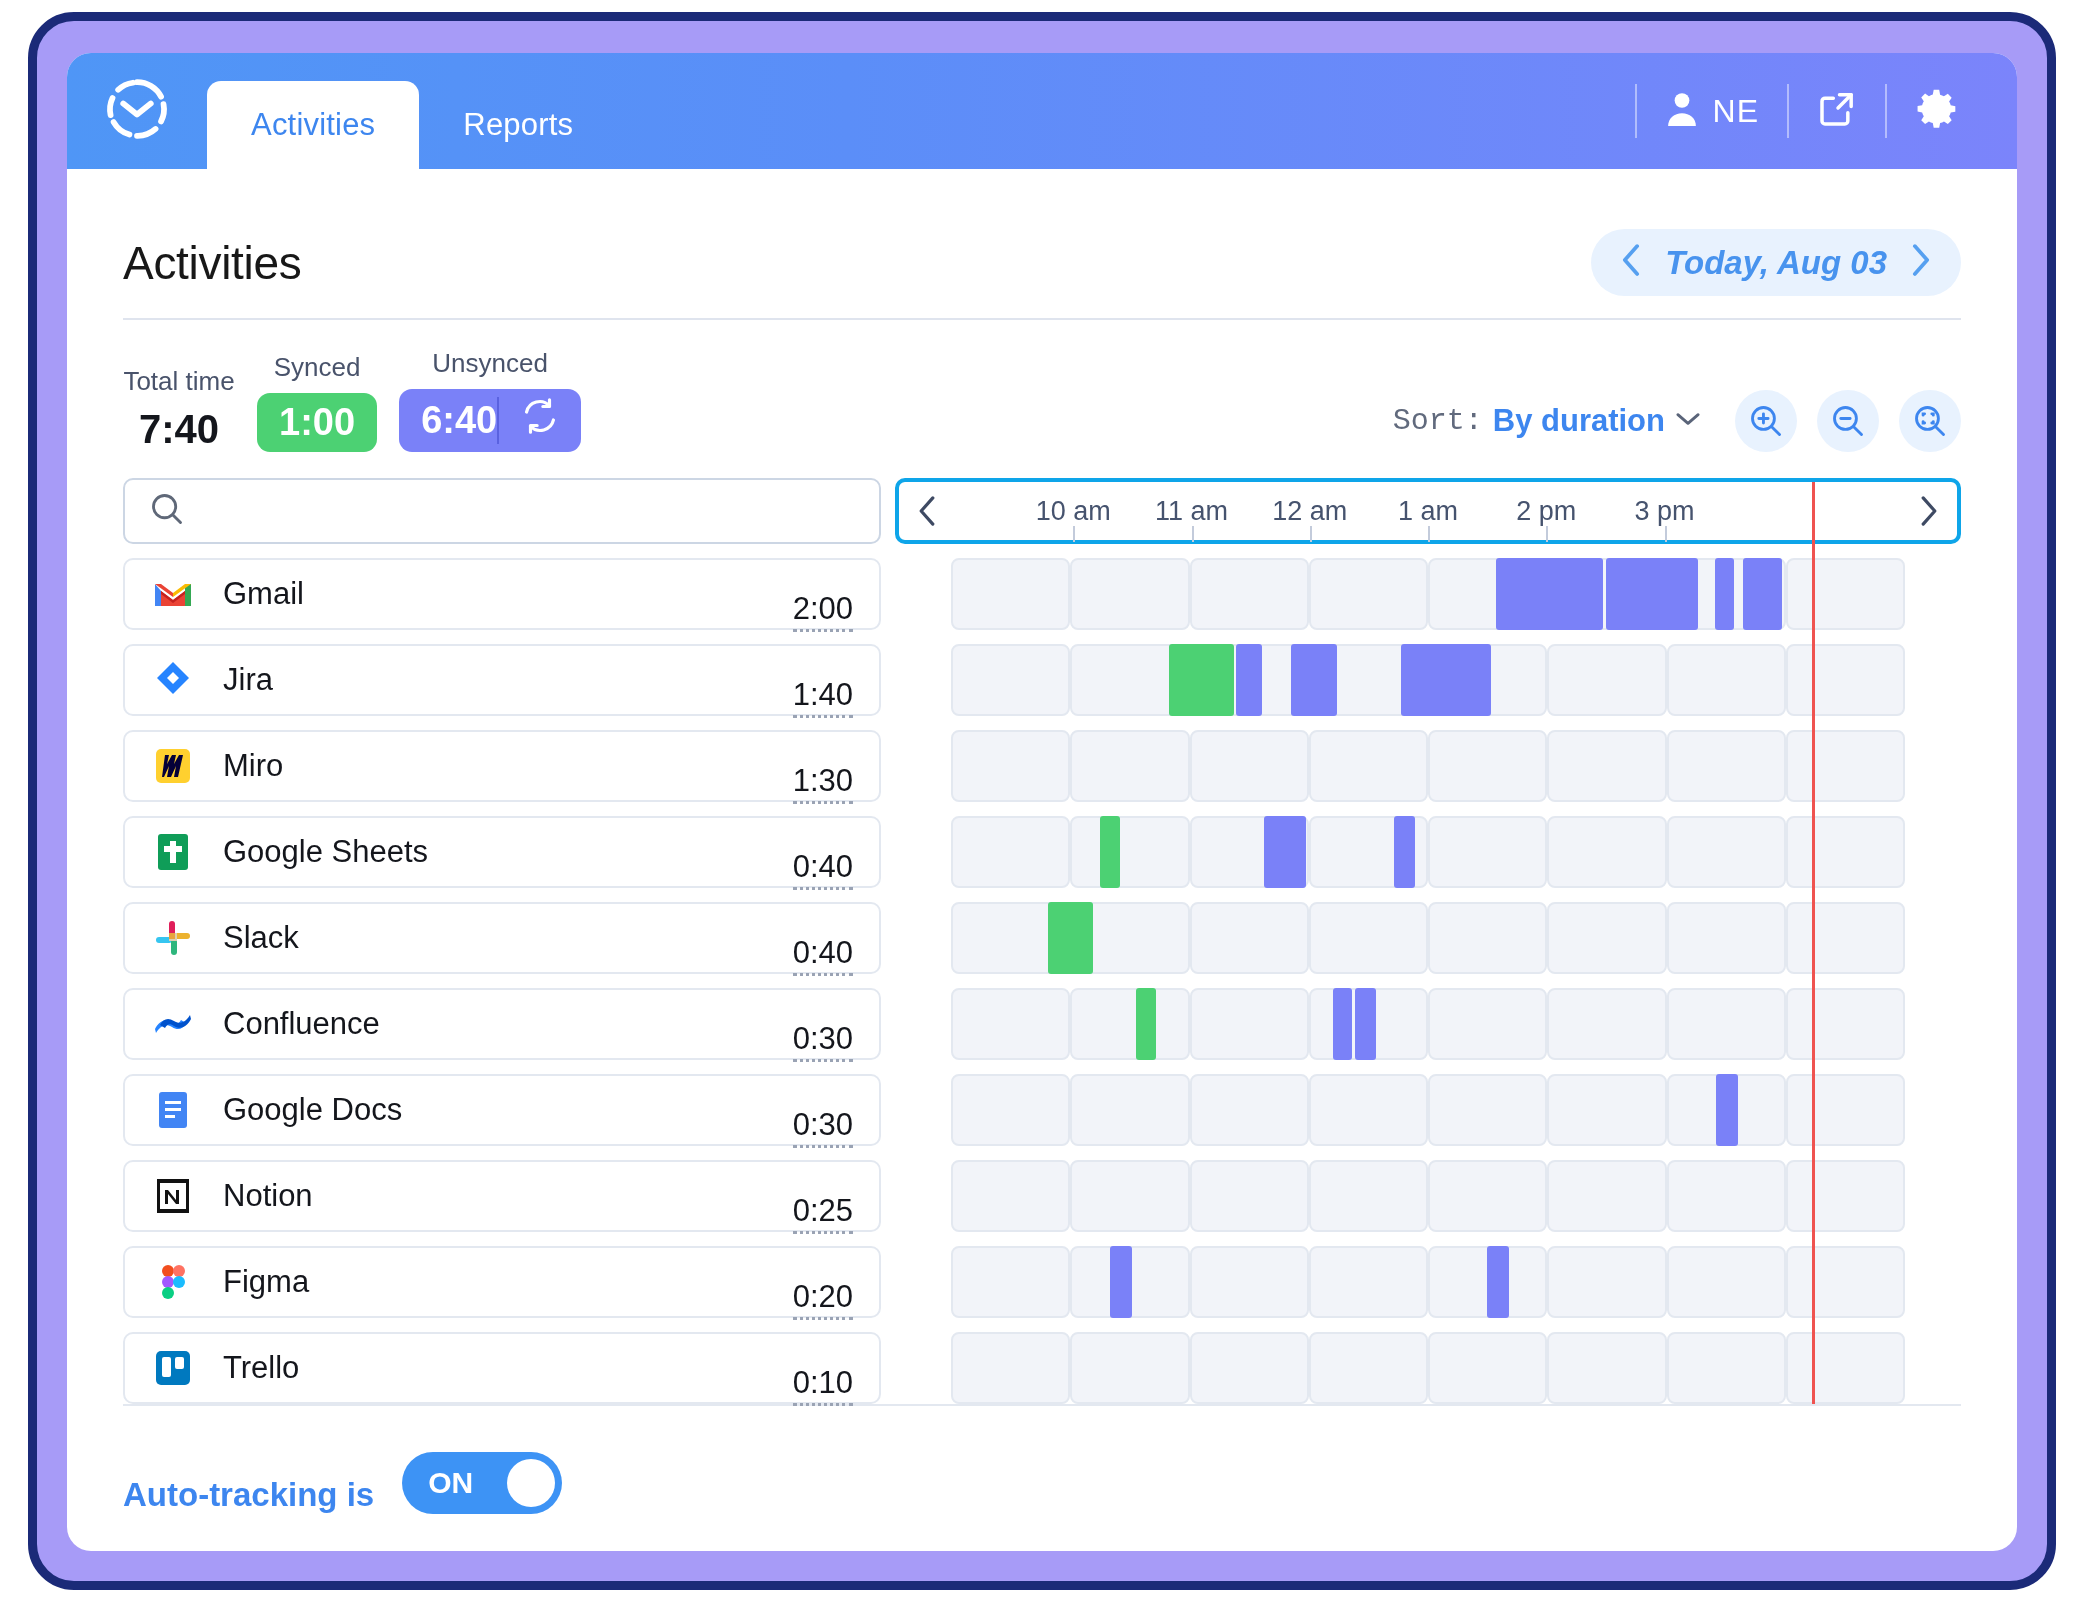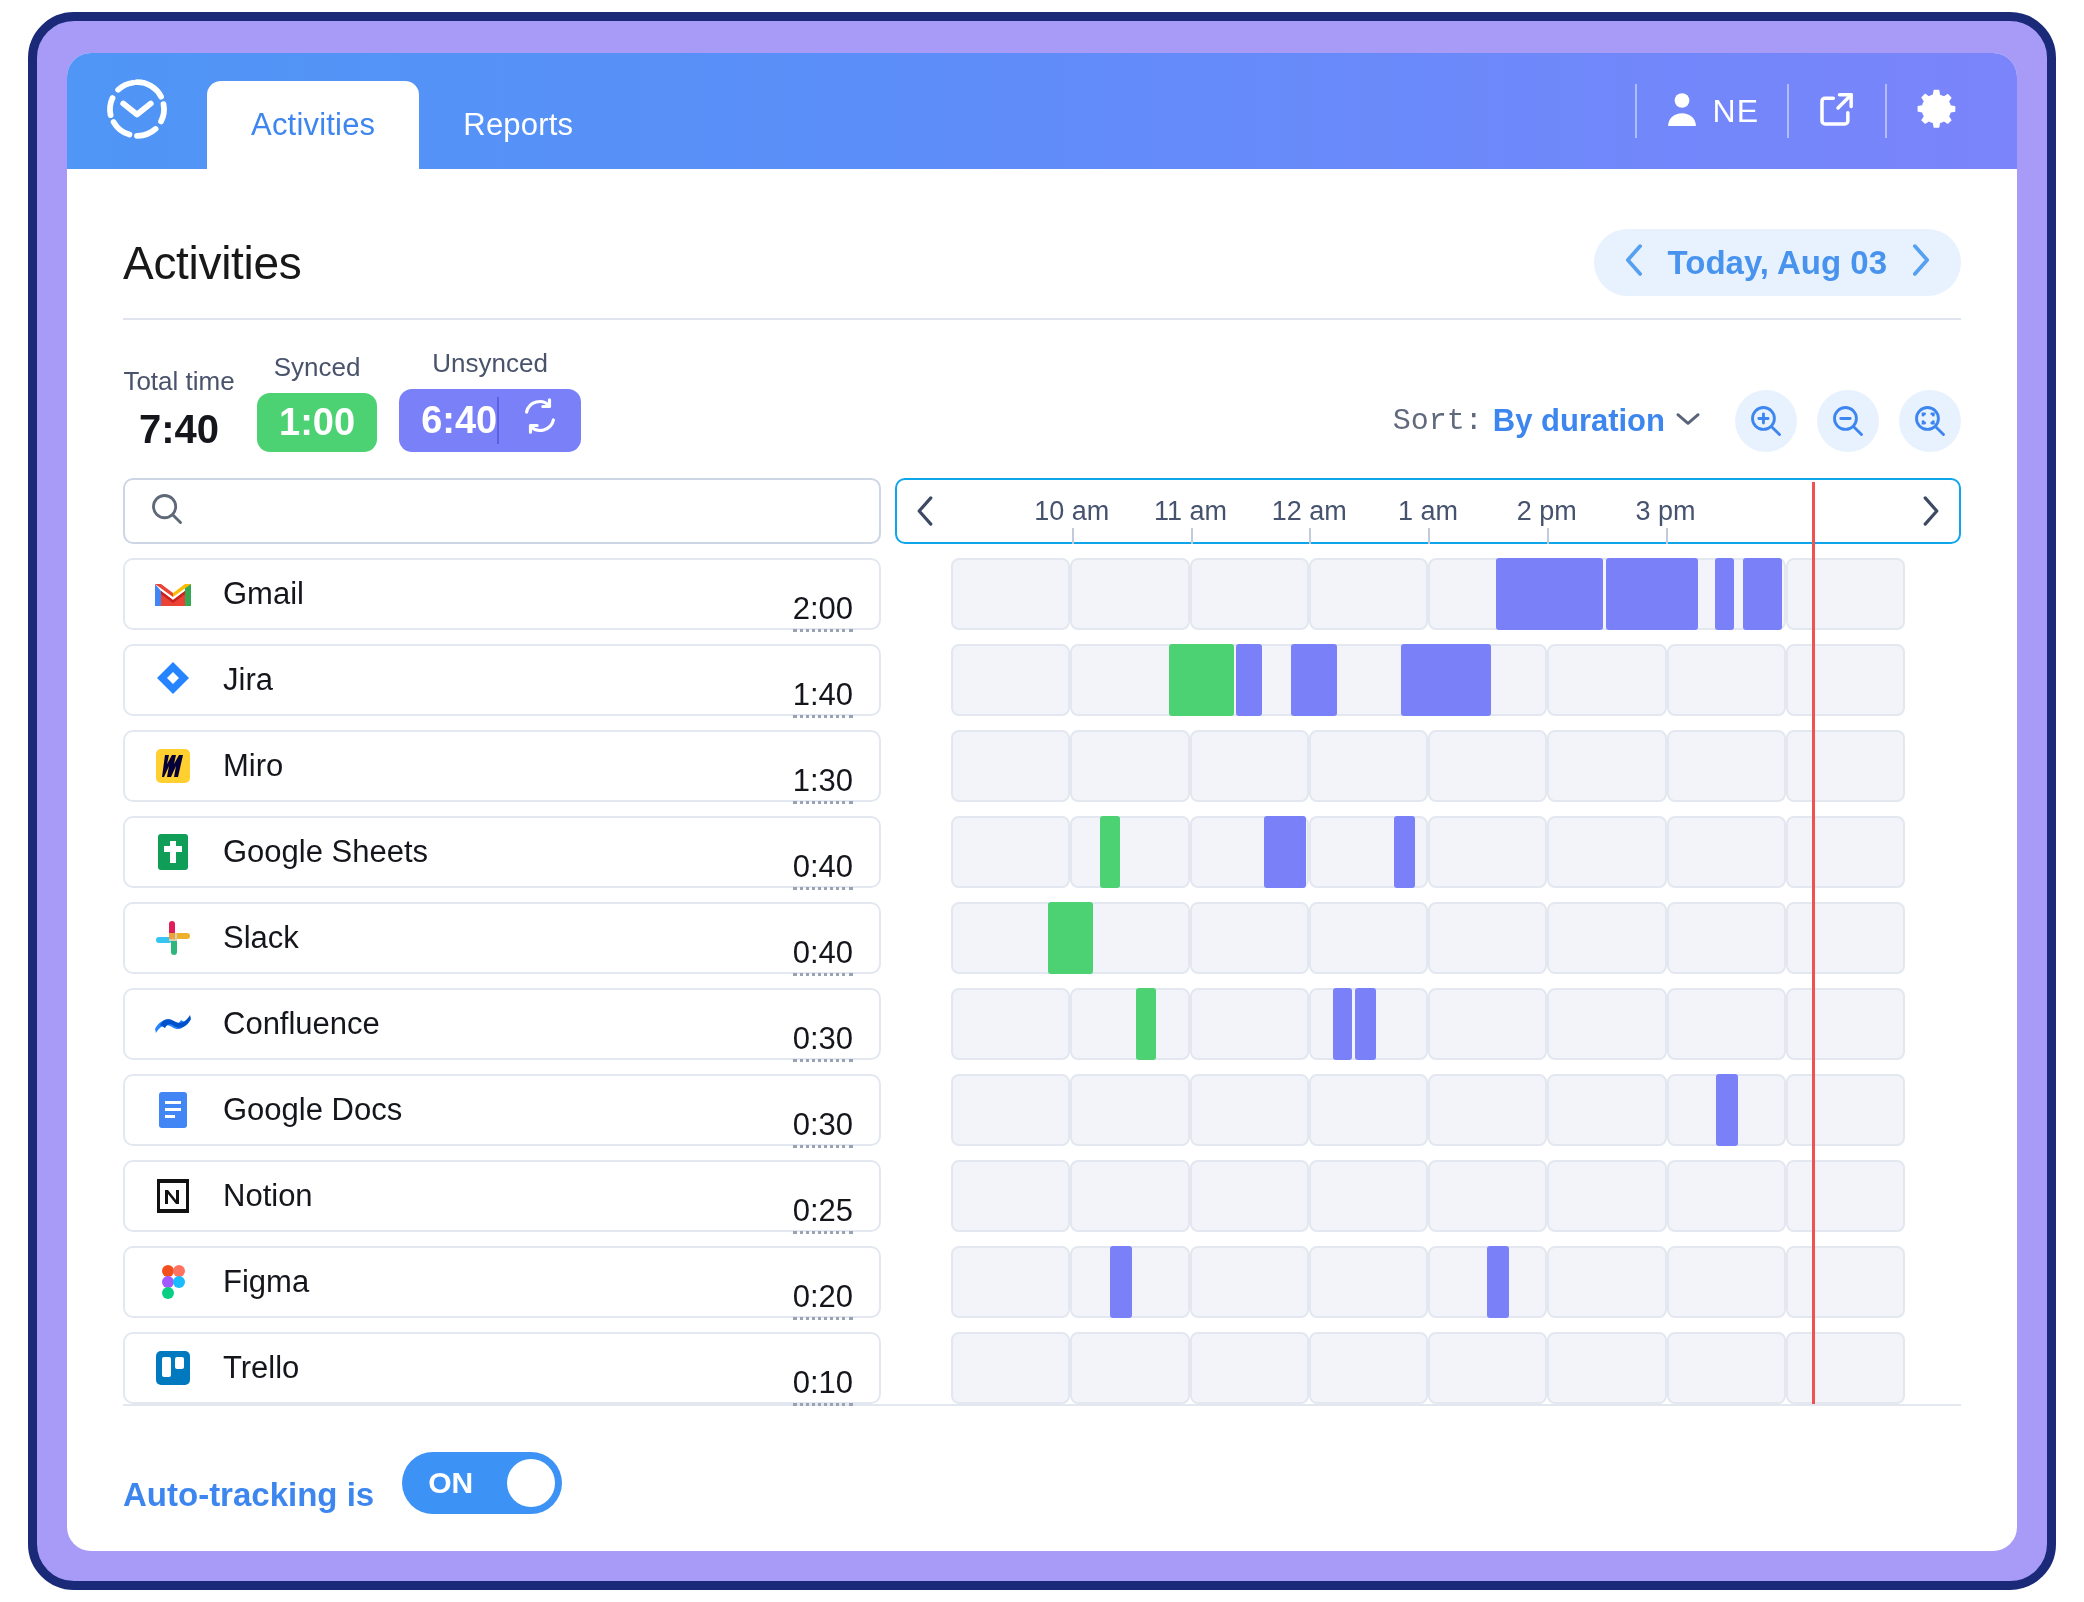--- a/index.html
+++ b/index.html
@@ -90,20 +90,21 @@
     border-bottom: 2px solid #dfe4ee;
   }
   #page-title { font-size: 46px; color: #181818; letter-spacing: -.3px; }
 
   #date-nav {
     display: flex; align-items: center; gap: 22px;
     background: #e8f2fe;
     border-radius: 34px;
     padding: 14px 28px;
     cursor: pointer;
+    font-style: italic;
   }
   #date-nav .chev { color: #56a0f0; font-size: 34px; line-height: 1; }
   #date-label { color: #4893ee; font-size: 33px; font-weight: bold; }
 
   
   #stats-row {
     display: flex; align-items: flex-end; justify-content: space-between;
     padding: 28px 0 26px 0;
   }
   #stats { display: flex; align-items: flex-end; gap: 22px; }
@@ -158,21 +159,21 @@
     flex: 1; border: none; outline: none;
     font-size: 29px; color: #3a3f4b;
     font-family: "Liberation Sans", sans-serif;
     background: transparent;
   }
   #search-input::placeholder { color: #8d95a5; }
 
   #tl-scale {
     flex: 1;
     margin-left: 14px;
-    border: 2px solid #0ea5e9;
+    border: 4px solid #0ea5e9;
     border-radius: 10px;
     display: flex; align-items: center;
     position: relative;
     background: #fff;
   }
   .scale-arrow {
     width: 56px; height: 100%;
     display: flex; align-items: center; justify-content: center;
     color: #3e4a63; font-size: 34px;
     cursor: pointer; flex: none;

